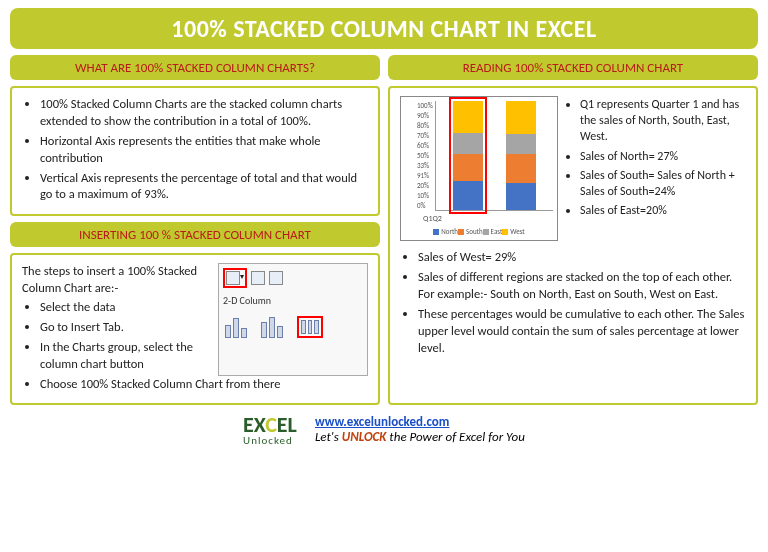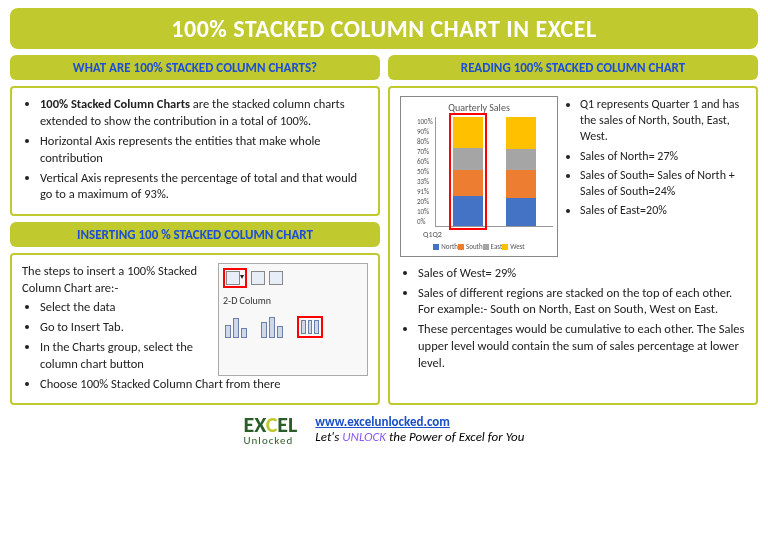--- a/index.html
+++ b/index.html
@@ -1,25 +1,25 @@
 <!DOCTYPE html>
 <html><head>
 <meta charset="utf-8">
 <style>
   * { box-sizing: border-box; margin: 0; padding: 0; }
   body { width: 768px; height: 552px; font-family: Calibri, Arial, sans-serif; background: #fff; }
   .page { width: 768px; height: 552px; padding: 8px 10px 4px 10px; position: relative; }
   .title-bar { background: #c0c92e; color: #fff; border-radius: 8px; padding: 6px 10px; text-align: center; font-size: 24px; font-weight: bold; letter-spacing: 0.5px; }
   .columns { display: flex; gap: 8px; margin-top: 6px; }
   .col { flex: 1; display: flex; flex-direction: column; gap: 6px; }
-  .section-header { background: #c0c92e; color: #1d4ed8; border-radius: 6px; padding: 5px 4px; text-align: center; font-size: 13px; font-weight: bold; }
+  .section-header { background: #c0c92e; color: #b91c1c; border-radius: 6px; padding: 5px 4px; text-align: center; font-size: 13px; font-weight: normal; }
   .box { border: 2px solid #c0c92e; border-radius: 4px; padding: 8px 10px; font-size: 12.5px; line-height: 1.35; color: #222; }
   .box ul { list-style: disc; padding-left: 18px; }
   .box ul li { margin-bottom: 3px; }
-  .bold { font-weight: bold; }
+  .bold { font-weight: normal; }
   .reading-top { display: flex; gap: 8px; }
   .chart-area { border: 1px solid #888; padding: 4px; width: 158px; flex-shrink: 0; }
   .chart-title { text-align: center; font-size: 10px; color: #555; margin-bottom: 2px; }
   .chart-body { display: flex; height: 110px; }
   .yaxis { display: flex; flex-direction: column; justify-content: space-between; font-size: 7px; color: #555; text-align: left; padding-right: 2px; margin-left: 12px; }
   .plot { flex: 1; border-left: 1px solid #999; border-bottom: 1px solid #999; display: flex; align-items: flex-end; justify-content: space-around; position: relative; padding: 0 6px 0 6px; }
   .bar { width: 30px; height: 100%; display: flex; flex-direction: column-reverse; position: relative; }
   .seg-n { background: #4472c4; }
   .seg-s { background: #ed7d31; }
   .seg-e { background: #a5a5a5; }
@@ -42,21 +42,21 @@
   .ribbon-icons { display: flex; gap: 10px; padding: 4px 2px; align-items: flex-end; }
   .col-icon { width: 26px; height: 22px; display: flex; align-items: flex-end; gap: 2px; }
   .col-icon .b { width: 6px; background: #d0d8e8; border: 1px solid #6b7fad; }
   .footer { display: flex; align-items: center; justify-content: center; gap: 18px; margin-top: 6px; }
   .logo { font-size: 22px; font-weight: bold; }
   .logo .ex { color: #2a5d2a; }
   .logo .cel { color: #2a5d2a; }
   .logo-sub { font-size: 11px; color: #2a5d2a; letter-spacing: 1px; margin-top: -4px; }
   .footer-text { font-size: 13px; }
   .footer-text a { color: #1a4fc7; font-weight: bold; text-decoration: underline; }
-  .unlock { color: #8b5cf6; font-weight: normal; font-style: italic; }
+  .unlock { color: #c2410c; font-weight: bold; font-style: italic; }
   .italic { font-style: italic; }
   .btn-icon { width: 14px; height: 14px; border: 1px solid #888; background: #e8eef8; display: inline-block; }
 </style>
 </head>
 <body>
 
 <div class="page">
   <div class="title-bar">100% STACKED COLUMN CHART IN EXCEL</div>
 
   <div class="columns">
@@ -116,21 +116,20 @@
             <li>Choose 100% Stacked Column Chart from there</li>
           </ul>
       </div>
     </div>
 
     <div class="col">
       <div class="section-header">READING 100% STACKED COLUMN CHART</div>
       <div class="box" style="flex:1;">
         <div class="reading-top">
           <div class="chart-area">
-            <div class="chart-title">Quarterly Sales</div>
             <div class="chart-body">
               <div class="yaxis">
                 <span>100%</span>
                   <span>90%</span>
                   <span>80%</span>
                   <span>70%</span>
                   <span>60%</span>
                   <span>50%</span>
                   <span>33%</span>
                   <span>91%</span>

